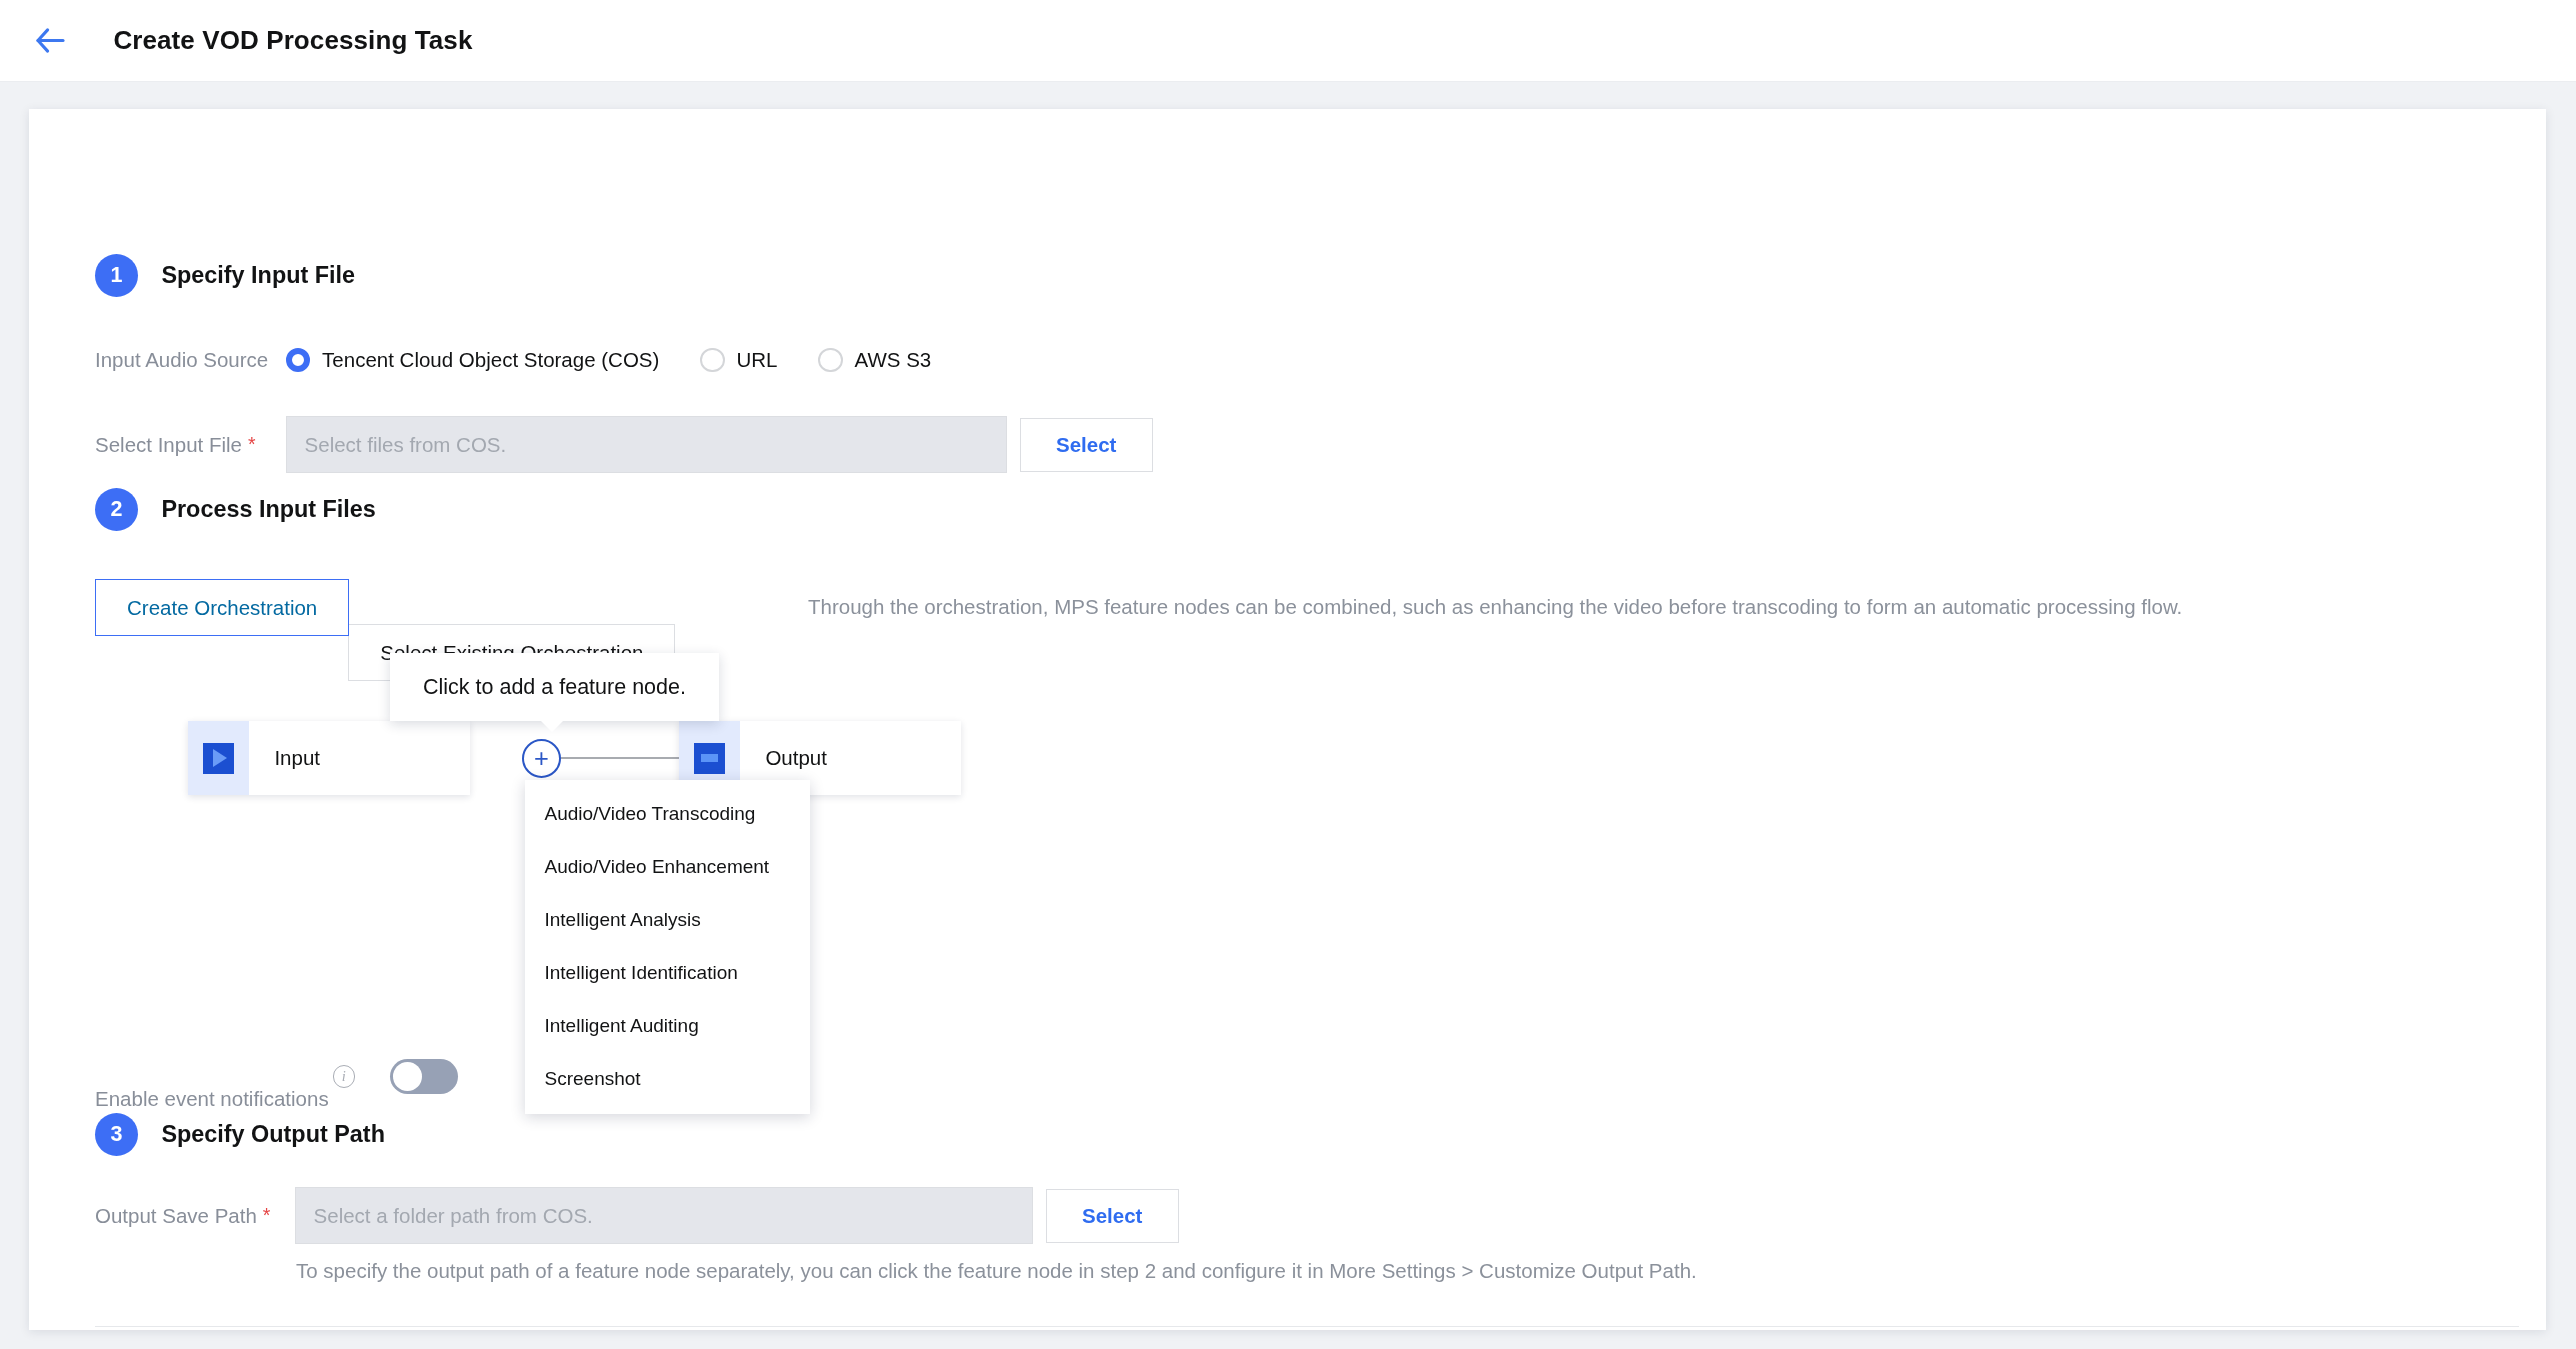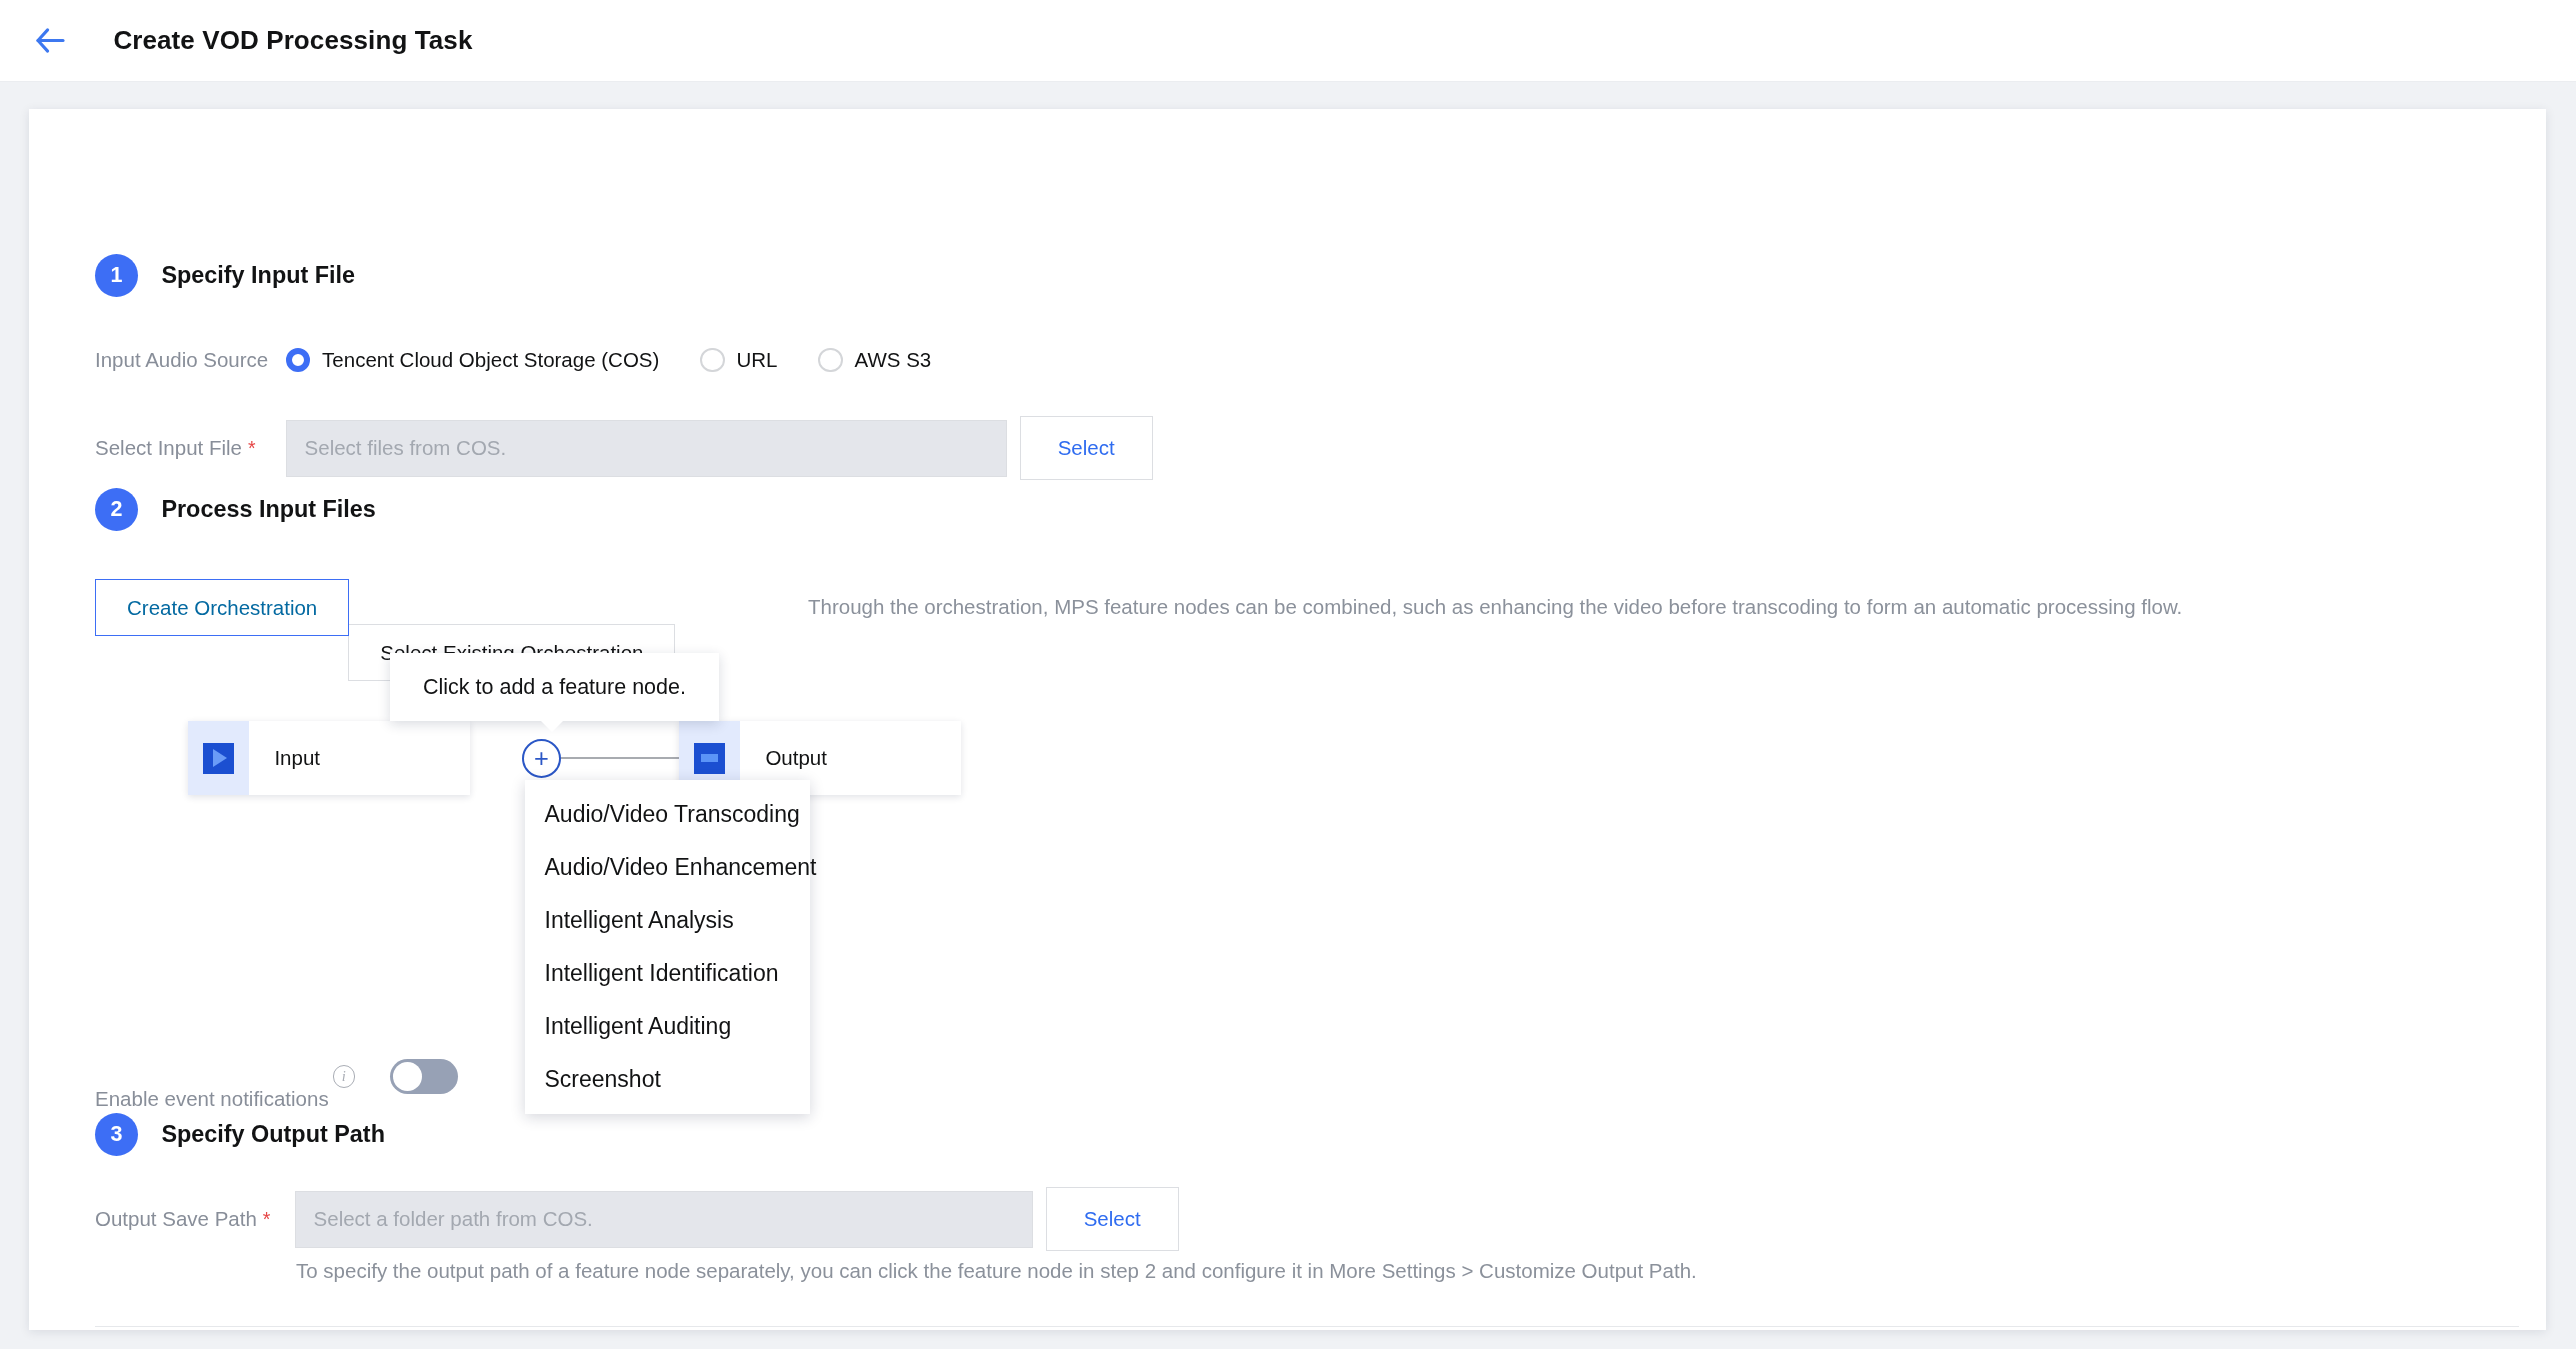--- a/index.html
+++ b/index.html
@@ -106,28 +106,29 @@
     height: 57px;
     background: #e4e6eb;
     border: 1px solid #dcdee2;
     display: flex;
     align-items: center;
     padding-left: 17.6px;
     font-size: 20.5px;
     color: #a3a8b0;
   }
   .field-btn {
-    height: 64px;
+    height: 54px;
     min-width: 133px;
     background: #ffffff;
     border: 1px solid #dcdee2;
     color: #2f6cf0;
     font-size: 20.5px;
     display: flex; align-items: center; justify-content: center;
     cursor: pointer;
+    font-weight: bold;
   }
 
   
   .tabs { position: absolute; display: flex; }
   .tab {
     height: 57px;
     padding: 0 31px;
     display: flex; align-items: center; justify-content: center;
     font-size: 20.5px;
     border: 1px solid #dcdee2;
@@ -277,21 +278,21 @@
     background: #ffffff;
     box-shadow: 0 2.9px 13.7px rgba(20,30,60,.18);
     padding: 7.8px 0;
     z-index: 9;
   }
   .menu-item {
     height: 53px;
     display: flex;
     align-items: center;
     padding-left: 19.5px;
-    font-size: 23px;
+    font-size: 19px;
     color: #121314;
     cursor: pointer;
     white-space: nowrap;
   }
 
   
   .toggle-row { position: absolute; left: 66px; top: 933px; display: flex; align-items: center; }
   .toggle-label { font-size: 20.5px; color: #888e99; white-space: nowrap; margin-top: 45px; }
   .info-icon {
     width: 22.5px; height: 22.5px;

